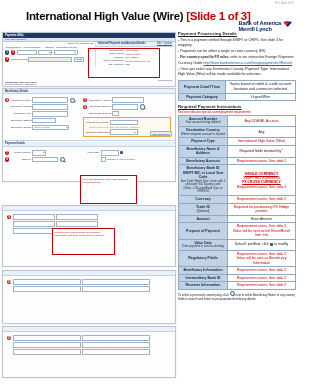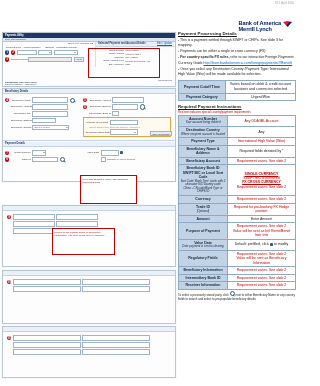--- a/index.html
+++ b/index.html
@@ -70,20 +70,24 @@
   .tiny{font-size:2.2px;color:#444;}
   .bluetxt{color:#1f3864;}
 </style>
 </head>
 <body>
 
 <div class="page">
 
   <div class="version">V0.1 April 2016</div>
 
+  <div class="title">
+    <span>International High Value (Wire)</span>
+    <span class="slide">[Slide 1 of 3]</span>
+  </div>
 
   <div class="logo">
     <div class="l1">
       <span>Bank of America</span><span class="flag"></span>
     </div>
     <div class="l2">Merrill Lynch</div>
   </div>
 
   <div class="rcol">
     <div class="sec-head">Payment Processing Details</div>

